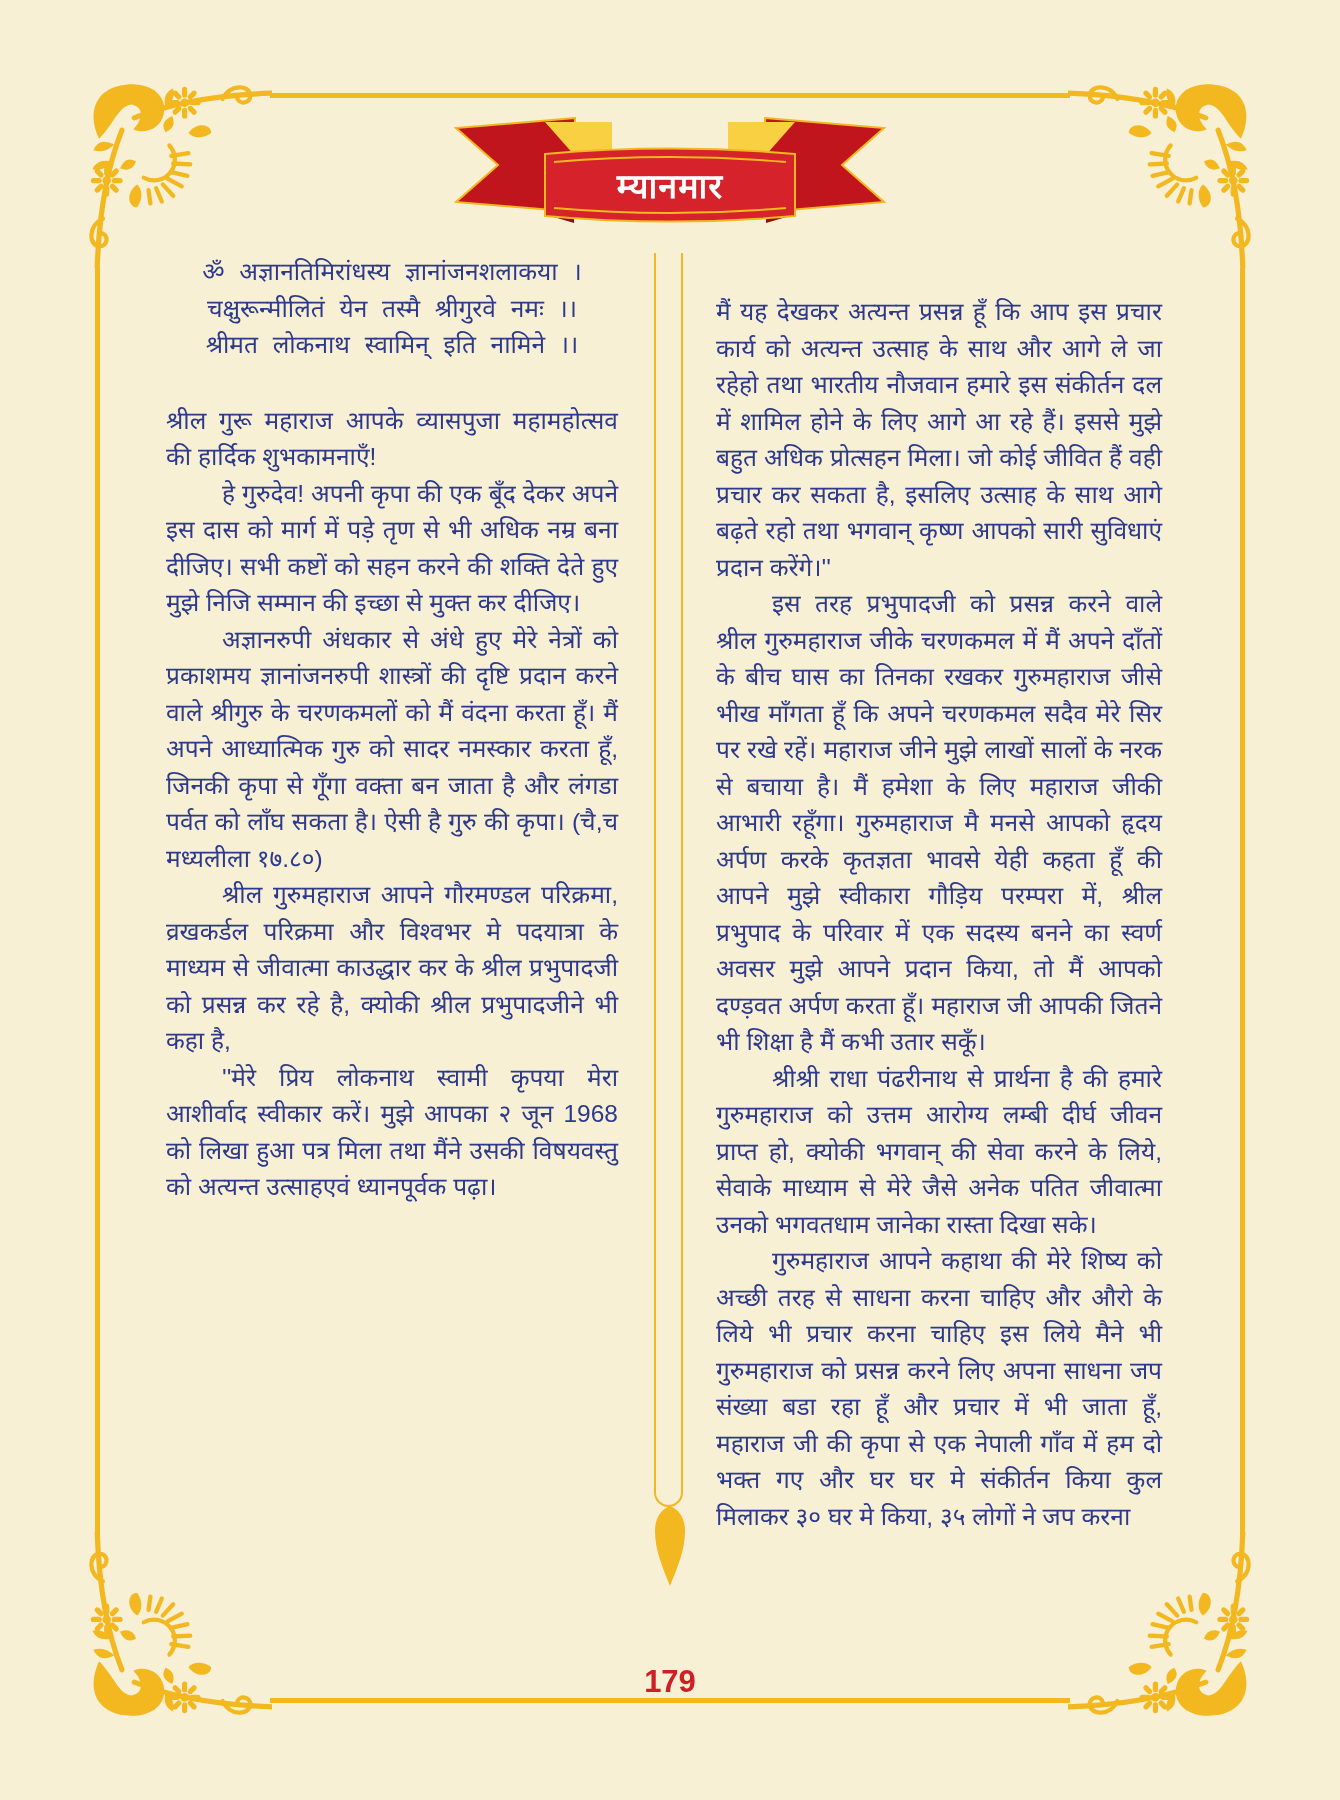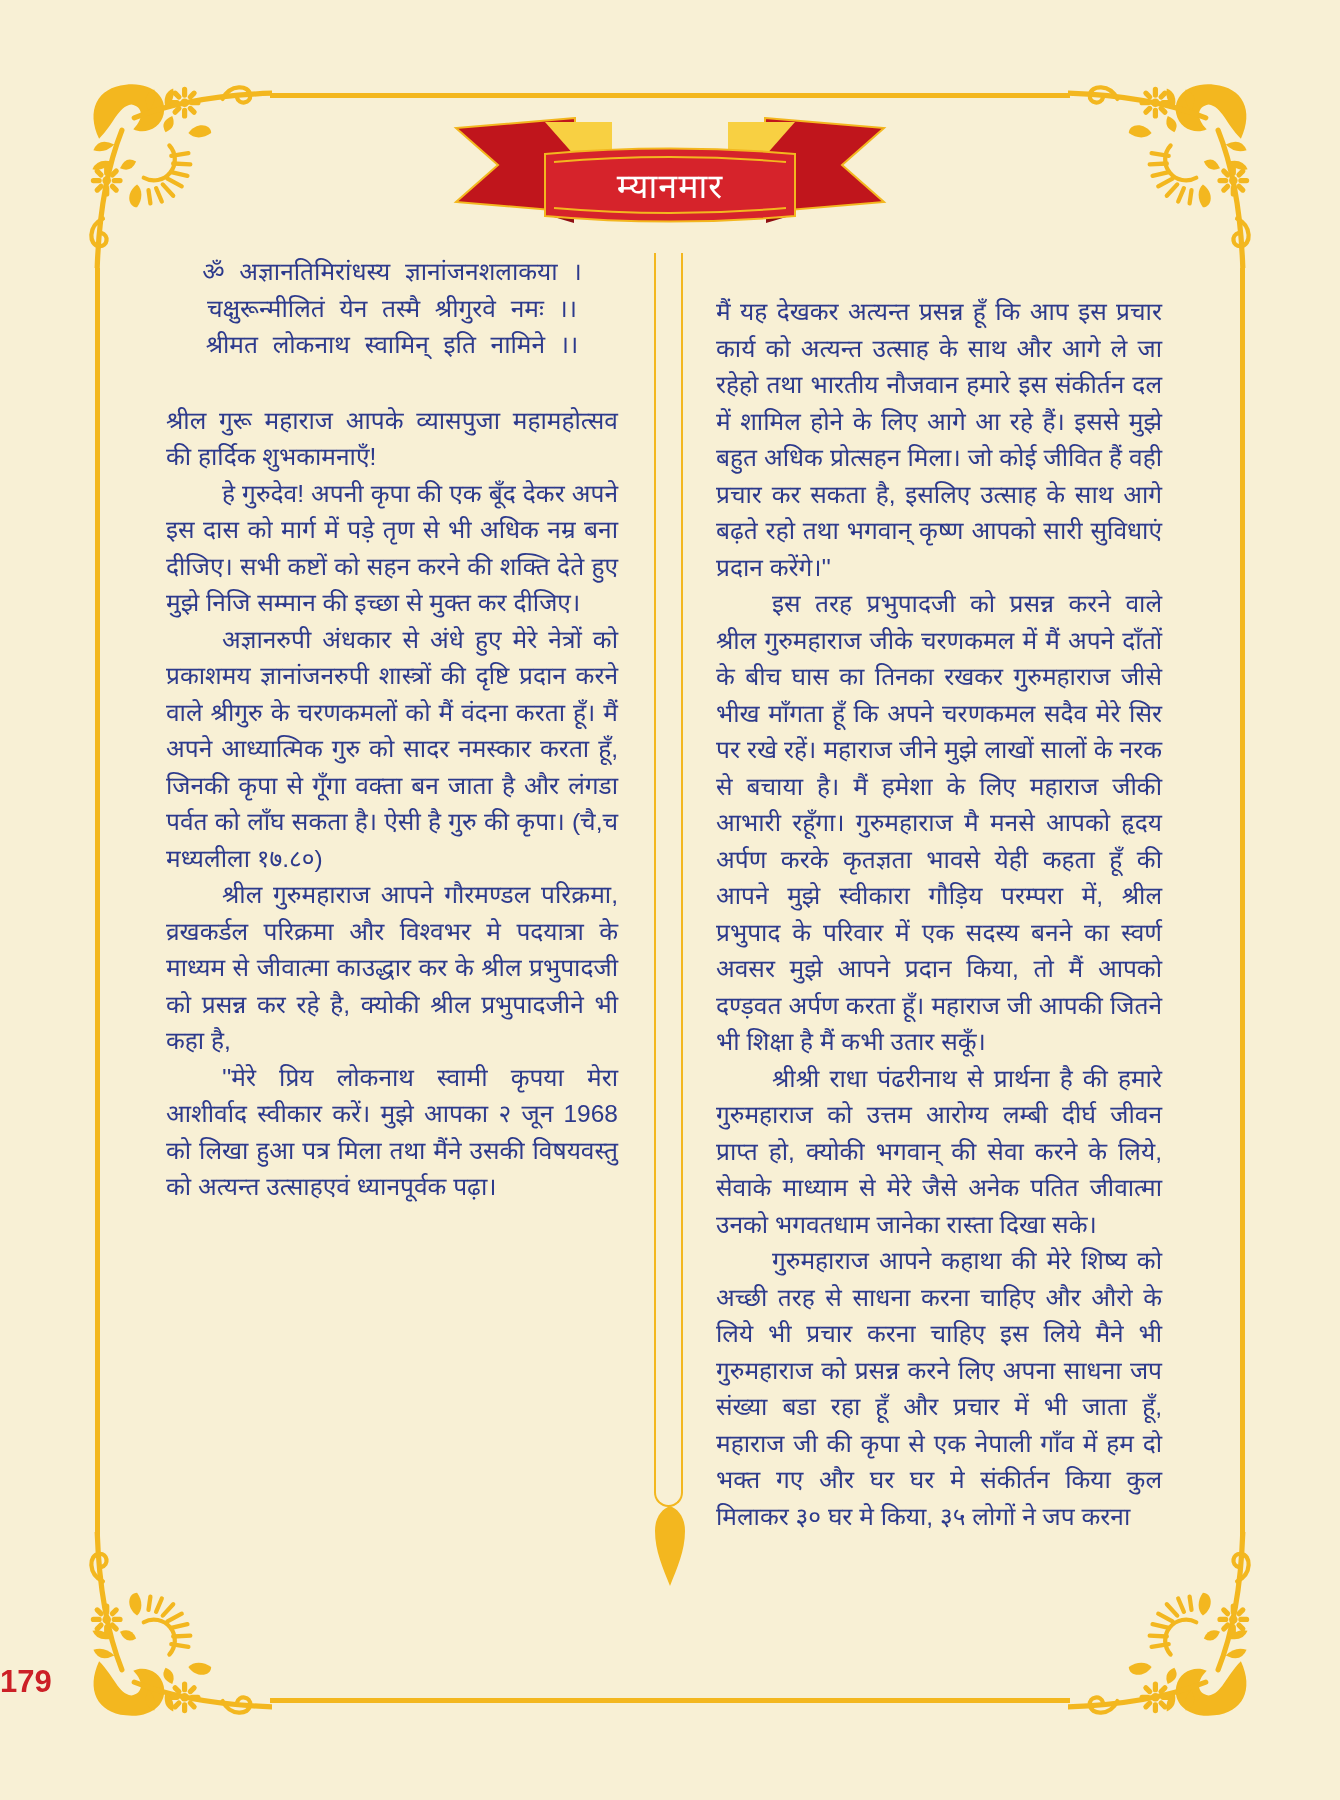--- a/index.html
+++ b/index.html
@@ -21,21 +21,21 @@
   .corner{position:absolute;width:190px;height:190px;}
   .c-tl{left:82px;top:78px;}
   .c-tr{left:1068px;top:78px;transform:scaleX(-1);}
   .c-bl{left:82px;top:1532px;transform:scaleY(-1);}
   .c-br{left:1068px;top:1532px;transform:scale(-1,-1);}
   
   .ribbon{position:absolute;left:450px;top:110px;width:440px;height:118px;}
   .ribbon svg{position:absolute;left:0;top:0;}
   .ribbon-title{
     position:absolute;left:0;top:58px;width:440px;
-    text-align:center;color:#ffffff;font-size:34px;font-weight:normal;
+    text-align:center;color:#ffffff;font-size:34px;font-weight:bold;
     letter-spacing:1px;line-height:36px;
   }
   
   .col{position:absolute;top:256px;font-size:24.5px;line-height:36.5px;}
   .col-left{left:166px;width:452px;}
   .col-right{left:716px;width:446px;margin-top:38px;}
   .shloka{ text-align:center;margin:0 0 37px 0;font-family:Liberation Mono, monospace;}
   .shloka div{white-space:nowrap;}
   .para{margin:0;text-align:justify;}
   .para.indent{text-indent:56px;}
@@ -43,21 +43,21 @@
   .divider-loop{
     position:absolute;left:654px;top:253px;width:29px;height:1254px;
     border-left:2.5px solid #f3b71f;border-right:2.5px solid #f3b71f;
     border-bottom:2.5px solid #f3b71f;border-radius:0 0 15px 15px;
     box-sizing:border-box;
   }
   .divider-drop{position:absolute;left:655px;top:1506px;}
   
   .pageno{
     position:absolute;left:0;top:1664px;width:1340px;
-    font-size:31px;font-weight:bold;color:#cc2026;
+    text-align:center;font-size:31px;font-weight:bold;color:#cc2026;
   }
 </style>
 </head>
 <body>
 
 <div class="page">
 
   <svg width="0" height="0" style="position:absolute" aria-hidden="true">
     <defs>
       <g id="corner-arm" fill="none" stroke="#f3b71f" stroke-linecap="round">

